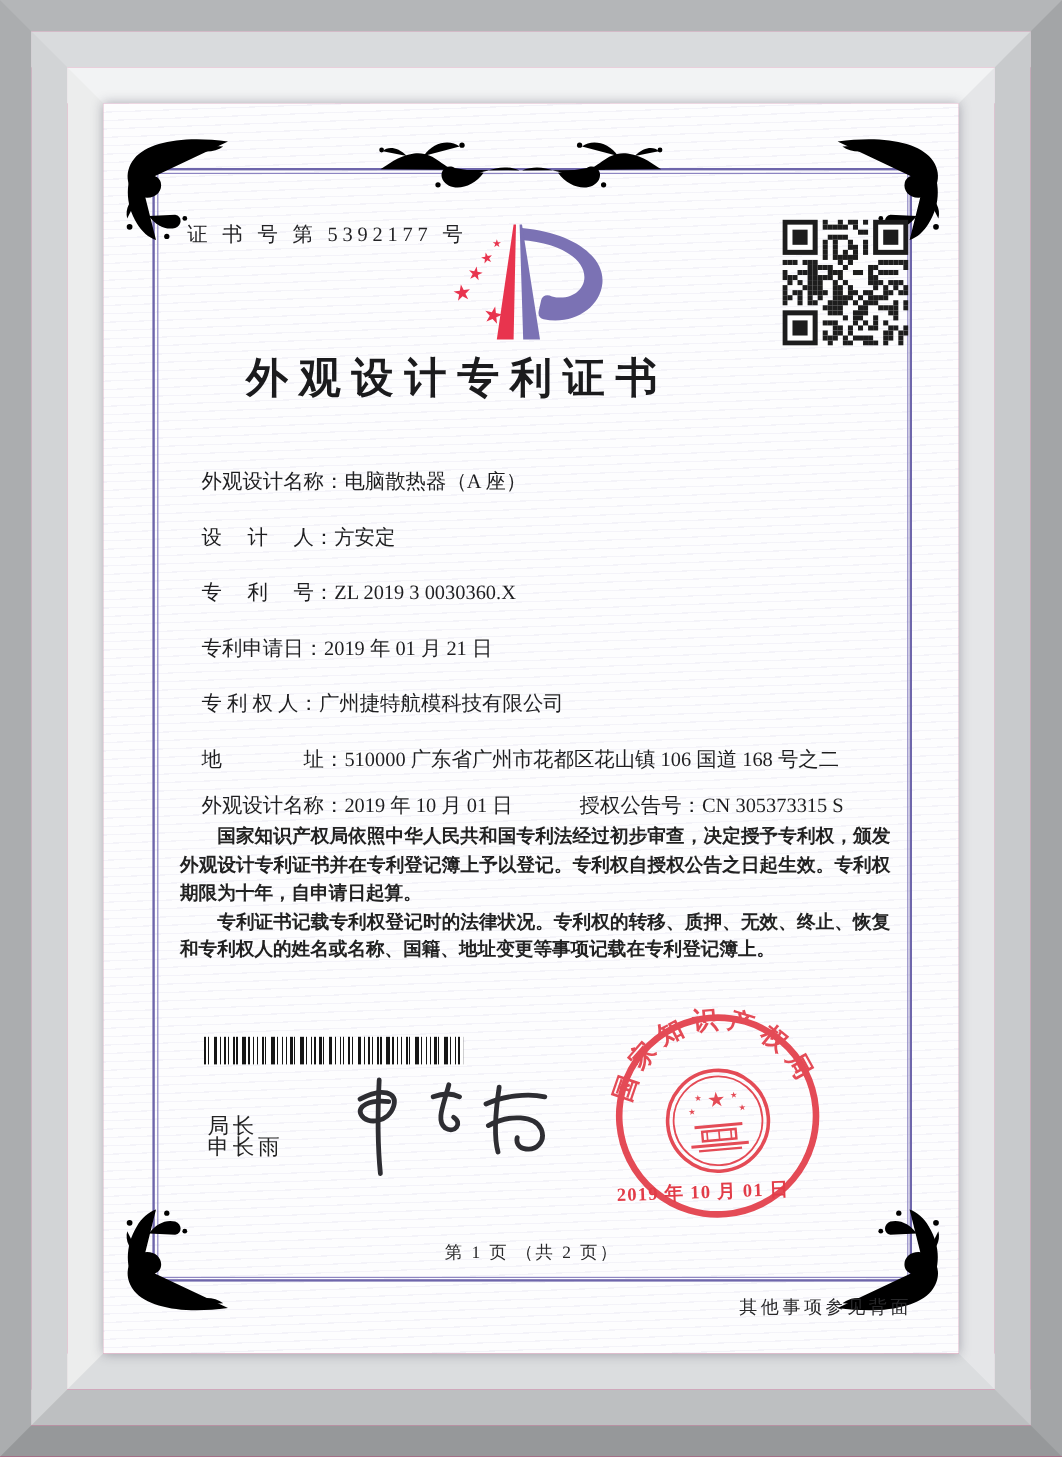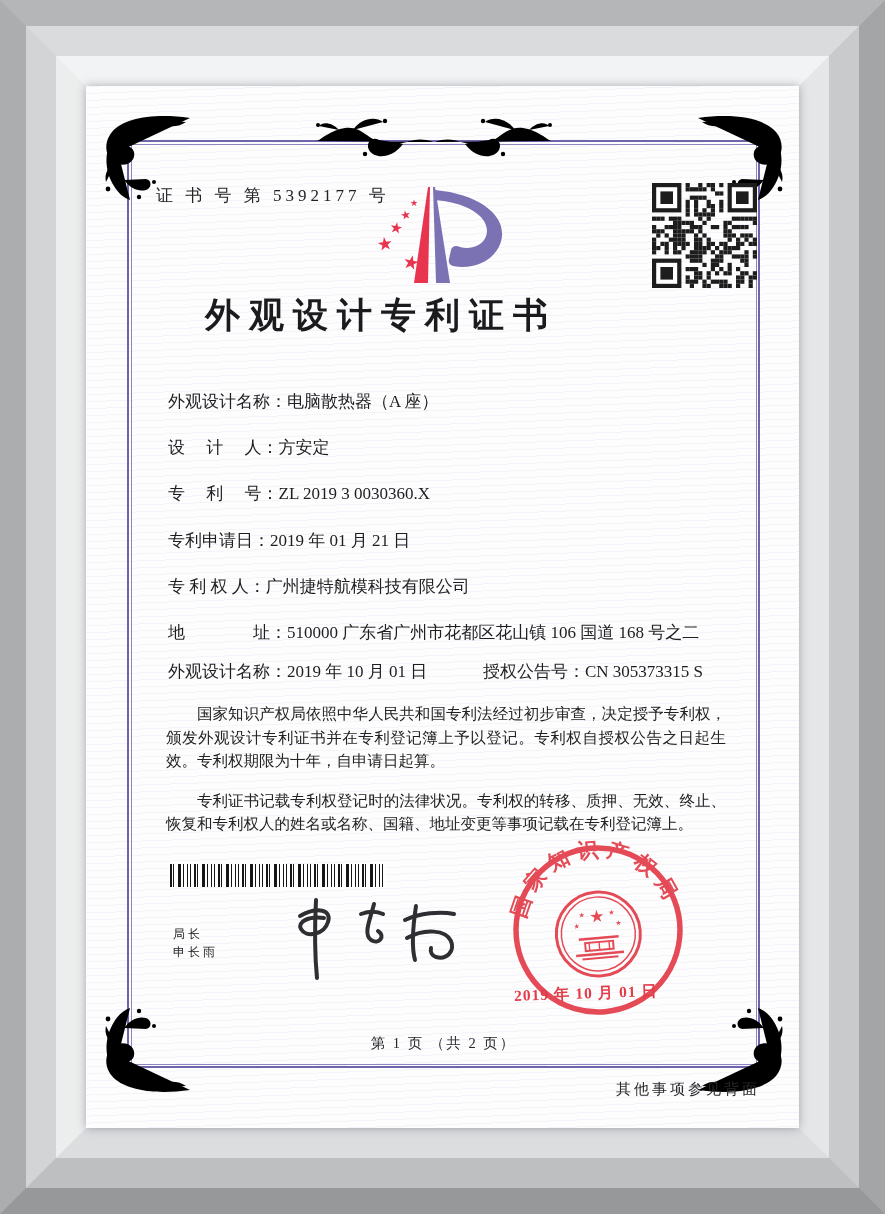--- a/index.html
+++ b/index.html
@@ -30,29 +30,29 @@
 
   .cert-no { left:70px; top:98px; font-size:17px; letter-spacing:4px; color:#232326; }
 
   .title { left:41px; top:206px; width:508px; text-align:center;
            font-size:35px; font-weight:bold; letter-spacing:9px; color:#1b1b1d; }
 
   .row { left:82px; font-size:17px; color:#1e1e20; white-space:nowrap; }
   .row .lab { color:#1e1e20; }
   .paras { left:64px; top:600px; width:592px; font-size:15.5px; line-height:23.5px;
            color:#222; text-align:justify; }
-  .paras p { text-indent:2em; margin:16px; }
+  .paras p { text-indent:2em; margin:0;font-weight:bold; }
 
   .barcode { left:84px; top:778px; width:216px; height:23px;
      background:repeating-linear-gradient(90deg,
        #161616 0 2px, #fff 2px 3px, #161616 3px 4px, #fff 4px 8px,
        #161616 8px 11px, #fff 11px 13px, #161616 13px 14px, #fff 14px 17px,
        #161616 17px 18px, #fff 18px 20px, #161616 20px 21px, #fff 21px 24px); }
 
-  .signer { left:87px; font-size:12px; letter-spacing:3px; color:#222; }
+  .signer { left:87px; font-size:18px; letter-spacing:3px; color:#222; }
   .sig-svg { left:178px; top:800px; }
   .sig-svg path { stroke:#2e2e33; stroke-width:4; fill:none; stroke-linecap:round; stroke-linejoin:round; }
 
   .seal { left:420px; top:752px; width:184px; height:184px; transform:rotate(-5deg); opacity:.92; }
   .seal-date { left:428px; top:897px; width:168px; color:#e23c48; font-size:15.5px;
                font-weight:bold; letter-spacing:1px; transform:rotate(-2deg); white-space:nowrap; }
 
   .page-note { left:41px; top:948px; width:633px; text-align:center; font-size:14.5px; letter-spacing:2px; color:#28282a;font-family:Liberation Serif, serif;}
   .back-note { left:41px; top:994px; width:633px; text-align:right; font-size:15px; letter-spacing:3px; color:#28282a;}
 

